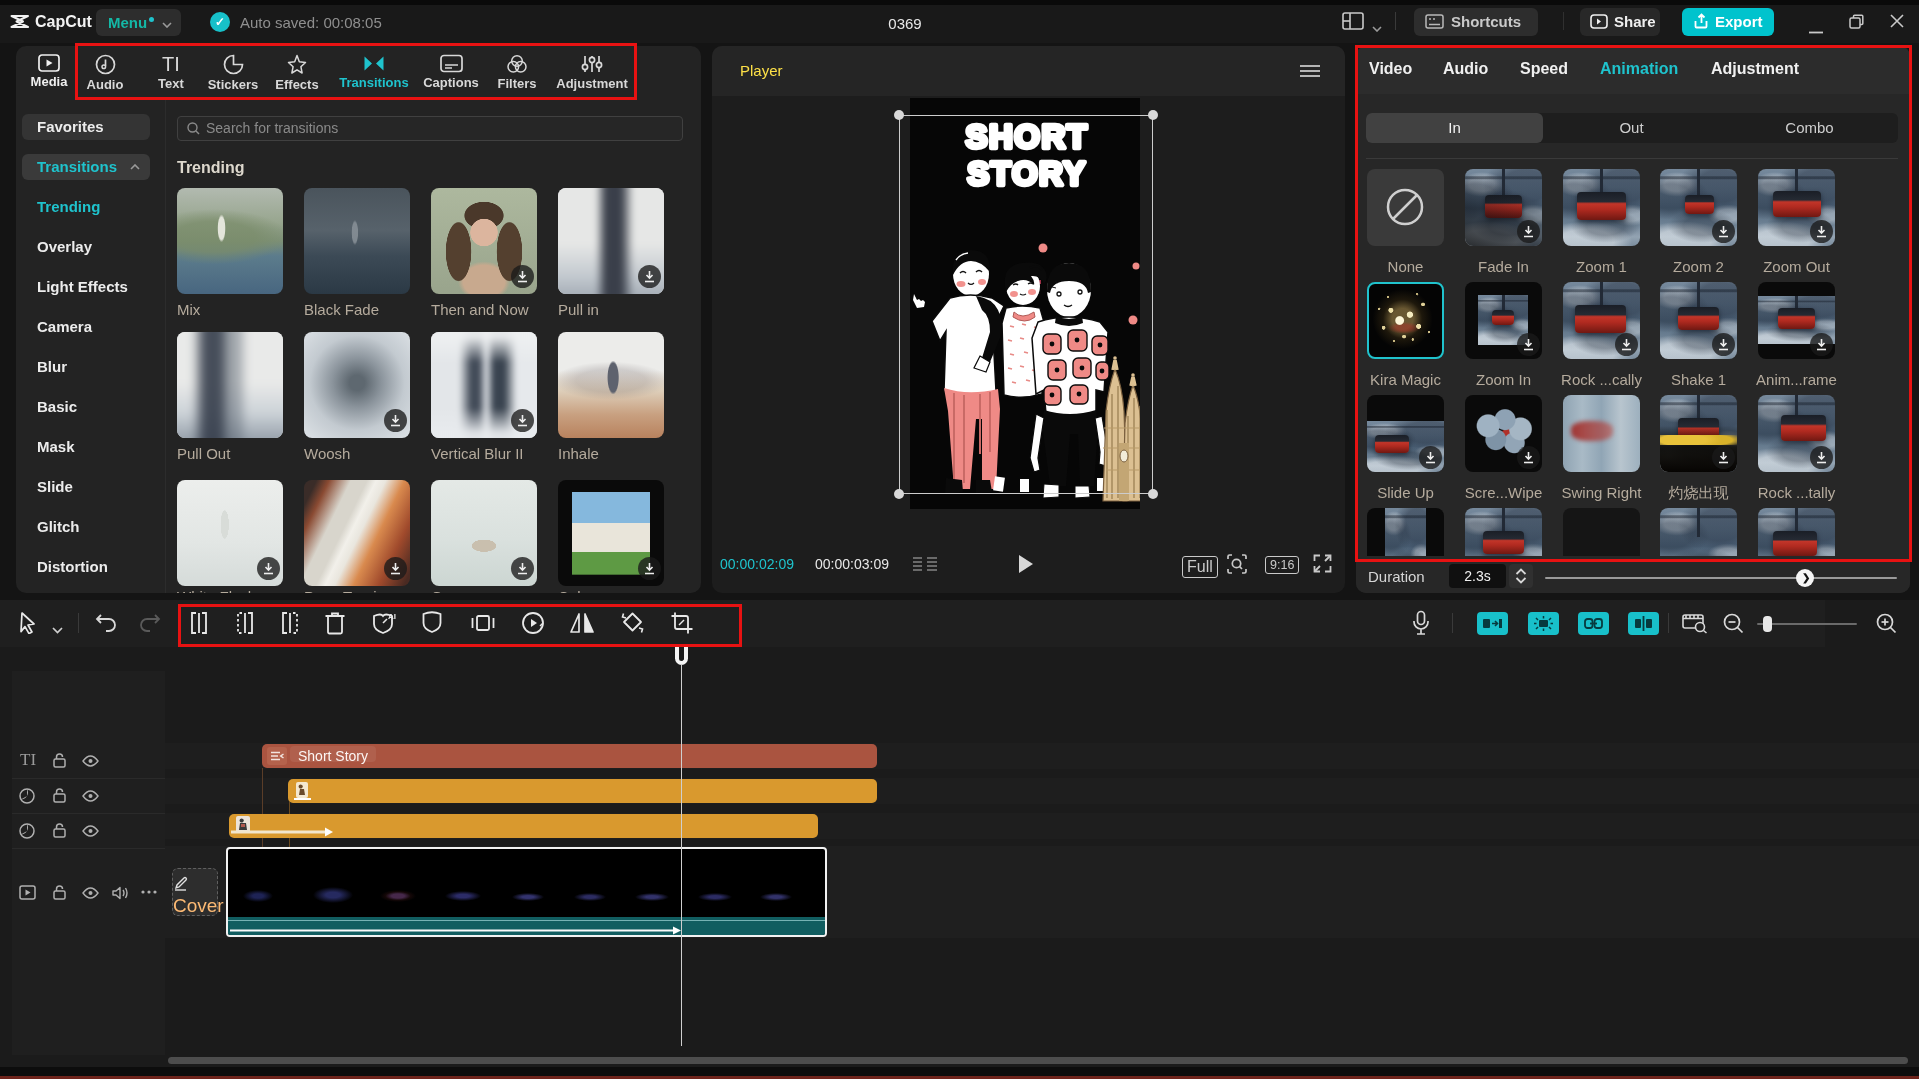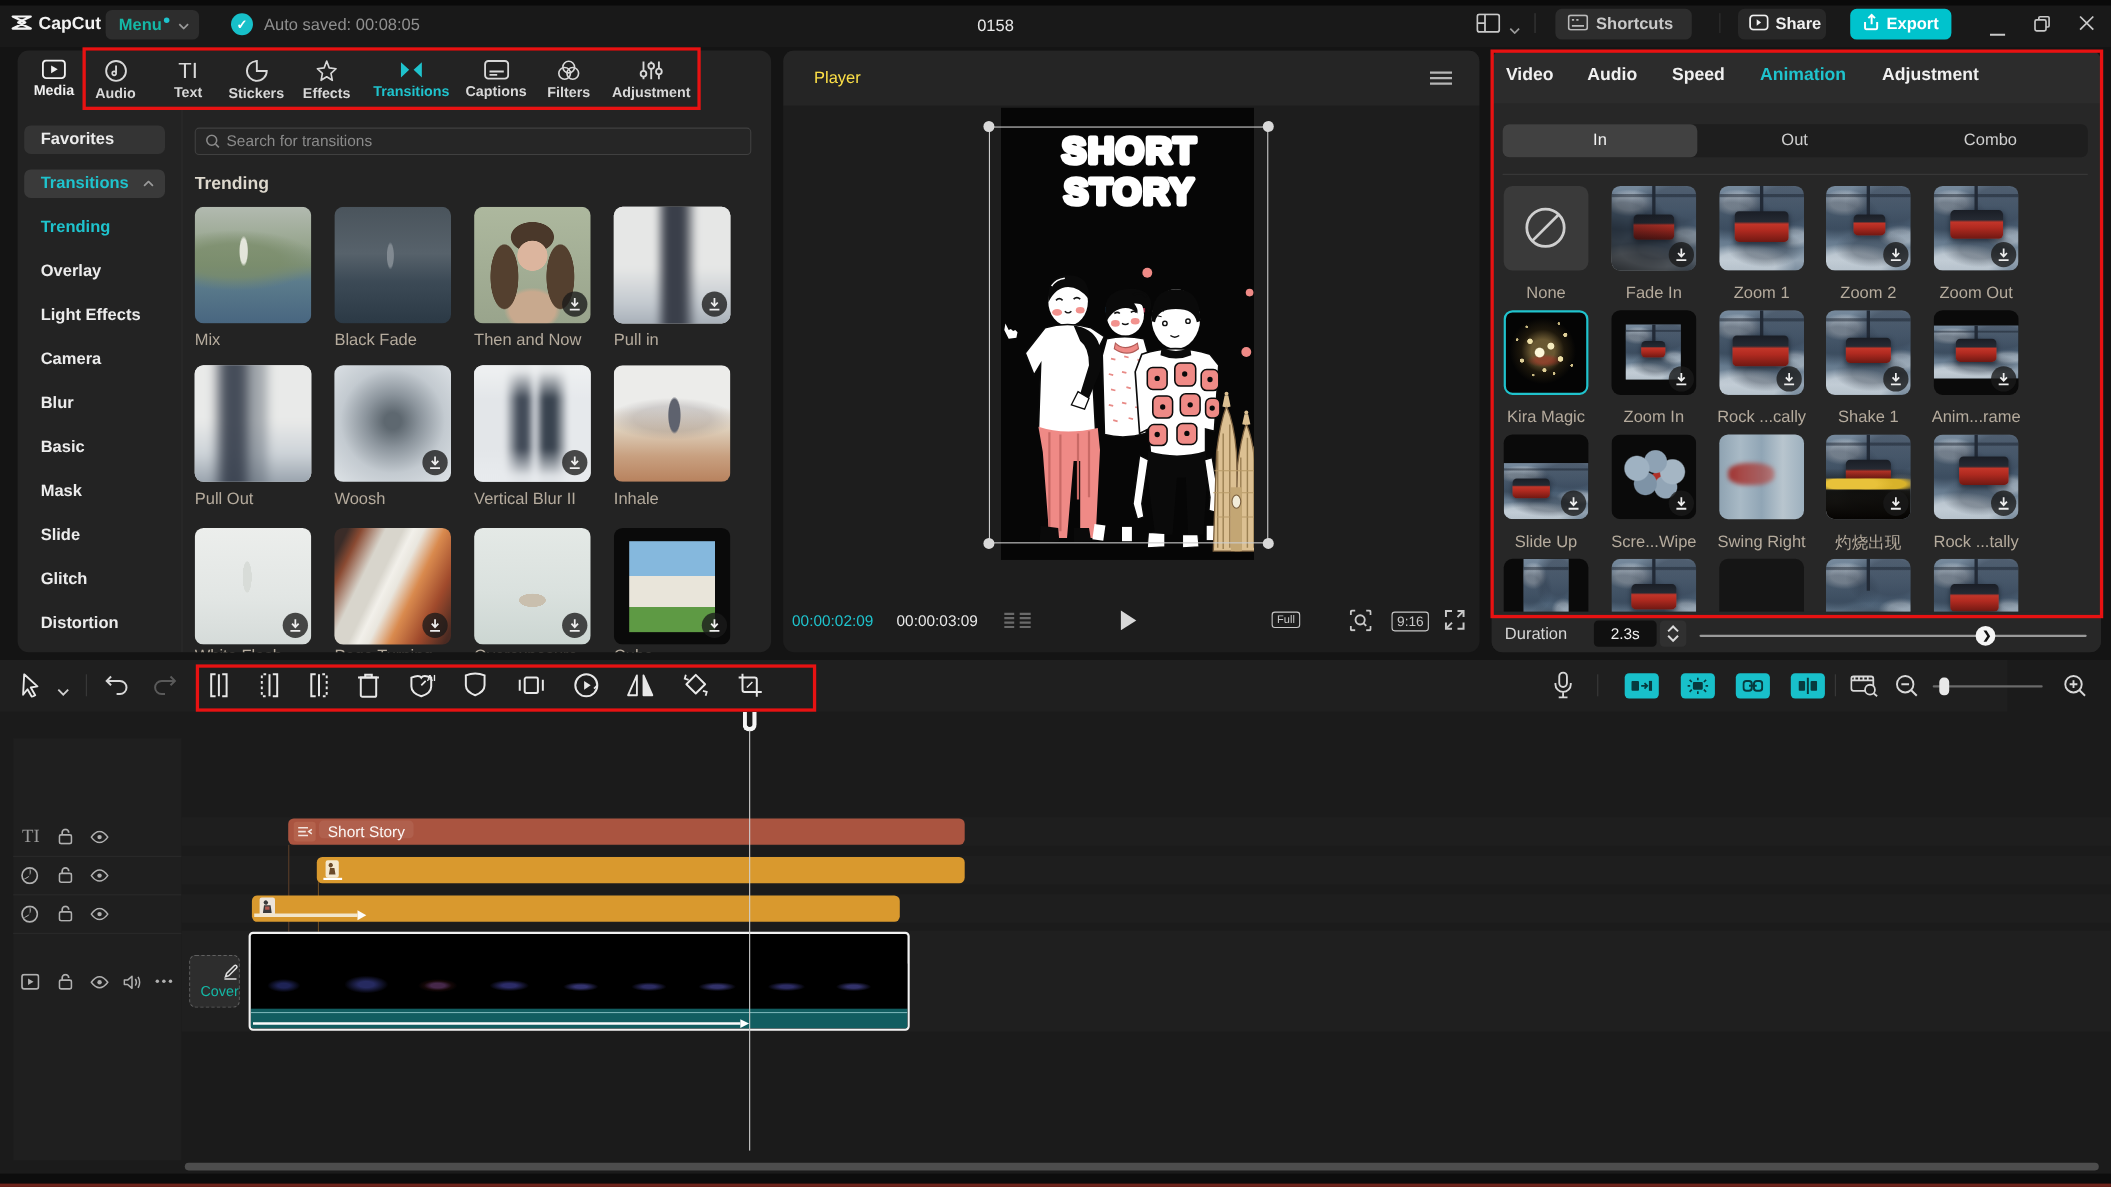--- a/index.html
+++ b/index.html
@@ -65,40 +65,40 @@
 
 #timeline{position:absolute;left:0;top:600px;width:1919px;height:469px;background:#1b1b1b;}
 #tl-toolbar{position:absolute;left:0;top:0;width:1825px;height:47px;background:#1f1f1f;}
 .tic{position:absolute;top:10px;}
 #ruler{position:absolute;left:165px;top:47px;width:1754px;height:24px;background:#1b1b1b;color:#787878;font-size:13px;}
 .rlab{position:absolute;top:3px;}
 #trackhead{position:absolute;left:12px;top:71px;width:153px;height:384px;background:#1f1f1f;}
 .th-row{position:absolute;left:0;width:153px;}
 .bar{position:absolute;height:24px;border-radius:5px;}
 #clip{position:absolute;left:226px;top:247px;width:601px;height:90px;border:2px solid #f2f2f2;border-radius:4px;background:#000;overflow:hidden;}
-#cover{position:absolute;left:172px;top:268px;width:46px;height:48px;background:#2d2d2d;border:1px dashed #606060;border-radius:6px;color:#14b8a6;font-size:13px;text-align:right;}
+#cover{position:absolute;left:172px;top:268px;width:46px;height:48px;background:#2d2d2d;border:1px dashed #606060;border-radius:6px;color:#fdba74;font-size:19px;text-align:left;}
 #playhead{position:absolute;left:680.5px;top:64px;width:1.5px;height:382px;background:#cfcfcf;}
 #ph-head{position:absolute;left:675px;top:47px;width:13px;height:18px;border:4px solid #f5f5f5;border-top:none;border-radius:0 0 7px 7px;}
 #hscroll{position:absolute;left:168px;top:457px;width:1740px;height:7px;background:#4d4d4d;border-radius:4px;}
 #bottombar{position:absolute;left:0;top:1067px;width:1919px;height:12px;background:#0d0d0d;border-bottom:3px solid #6e241c;box-sizing:border-box;}
 </style>
 </head>
 <body>
 <div id="app">
   <div id="titlebar">
     <div class="topedge"></div>
     <div class="logo"><svg width="20" height="15" viewBox="0 0 20 15" style="vertical-align:-2px;margin-right:5px">
           <path d="M1.5 2h16.5l-11.5 5.5 11.5 5.5H1.5l11.5-5.5z" fill="none" stroke="#f2f2f2" stroke-width="2" stroke-linejoin="round"></path>
         </svg>CapCut</div>
     <div class="menubtn">Menu<span class="dot"></span><svg width="10" height="6" viewBox="0 0 10 6" style="margin-left:8px">
           <path d="M1 1l4 4 4-4" stroke="#9a9a9a" stroke-width="1.6" fill="none"></path>
         </svg></div>
     <div class="saved-ic">✓</div>
     <div class="saved-tx">Auto saved: 00:08:05</div>
-    <div class="doc-title">0158</div>
+    <div class="doc-title">0369</div>
     <div class="tb-ic" style="left:1342px;top:12px"><svg width="22" height="18" viewBox="0 0 22 18">
           <rect x="1" y="1" width="20" height="16" rx="2" fill="none" stroke="#c9c9c9" stroke-width="1.6"></rect>
           <line x1="8" y1="1" x2="8" y2="17" stroke="#c9c9c9" stroke-width="1.6"></line>
           <line x1="1" y1="9" x2="8" y2="9" stroke="#c9c9c9" stroke-width="1.6"></line>
         </svg></div>
     <div class="tb-ic" style="left:1372px;top:18px"><svg width="10" height="6" viewBox="0 0 10 6">
           <path d="M1 1l4 4 4-4" stroke="#9a9a9a" stroke-width="1.6" fill="none"></path>
         </svg></div>
     <div class="vsep" style="left:1395px"></div>
     <div class="tbtn" id="btn-shortcuts"><svg width="19" height="15" viewBox="0 0 19 15" style="vertical-align:-2px;margin:0 7px 0 11px">
@@ -417,21 +417,21 @@
             <line x1="1" y1="14" x2="10" y2="14"></line>
             <line x1="15" y1="2" x2="25" y2="2"></line>
             <line x1="15" y1="6" x2="25" y2="6"></line>
             <line x1="15" y1="10" x2="25" y2="10"></line>
             <line x1="15" y1="14" x2="25" y2="14"></line>
           </g>
         </svg></div>
     <div class="pc" style="left:305px;top:508px"><svg width="17" height="20" viewBox="0 0 17 20">
           <path d="M2 1l14 9-14 9z" fill="#d8d8d8"></path>
         </svg></div>
-    <div class="pc" style="left:444px;top:510px;border:1.5px solid #c9c9c9;border-radius:3px;font-size:10px;padding:1px 4px">Full</div>
+    <div class="pc" style="left:470px;top:510px;border:1.5px solid #c9c9c9;border-radius:3px;font-size:16px;padding:1px 4px">Full</div>
     <div class="pc" style="left:515px;top:508px"><svg width="20" height="20" viewBox="0 0 20 20">
           <g stroke="#c9c9c9" stroke-width="1.7" fill="none">
             <path d="M1 5V2.5A1.5 1.5 0 012.5 1H5M15 1h2.5A1.5 1.5 0 0119 2.5V5M19 15v2.5a1.5 1.5 0 01-1.5 1.5H15M5 19H2.5A1.5 1.5 0 011 17.5V15"></path>
             <circle cx="9.5" cy="9.5" r="4.2"></circle>
             <line x1="12.7" y1="12.7" x2="15" y2="15"></line>
           </g>
         </svg></div>
     <div class="pc" style="left:553px;top:510px;border:1.5px solid #c9c9c9;border-radius:3px;font-size:12.5px;padding:1px 4px">9:16</div>
     <div class="pc" style="left:601px;top:508px"><svg width="19" height="19" viewBox="0 0 19 19">
           <g stroke="#c9c9c9" stroke-width="1.8" fill="none">

